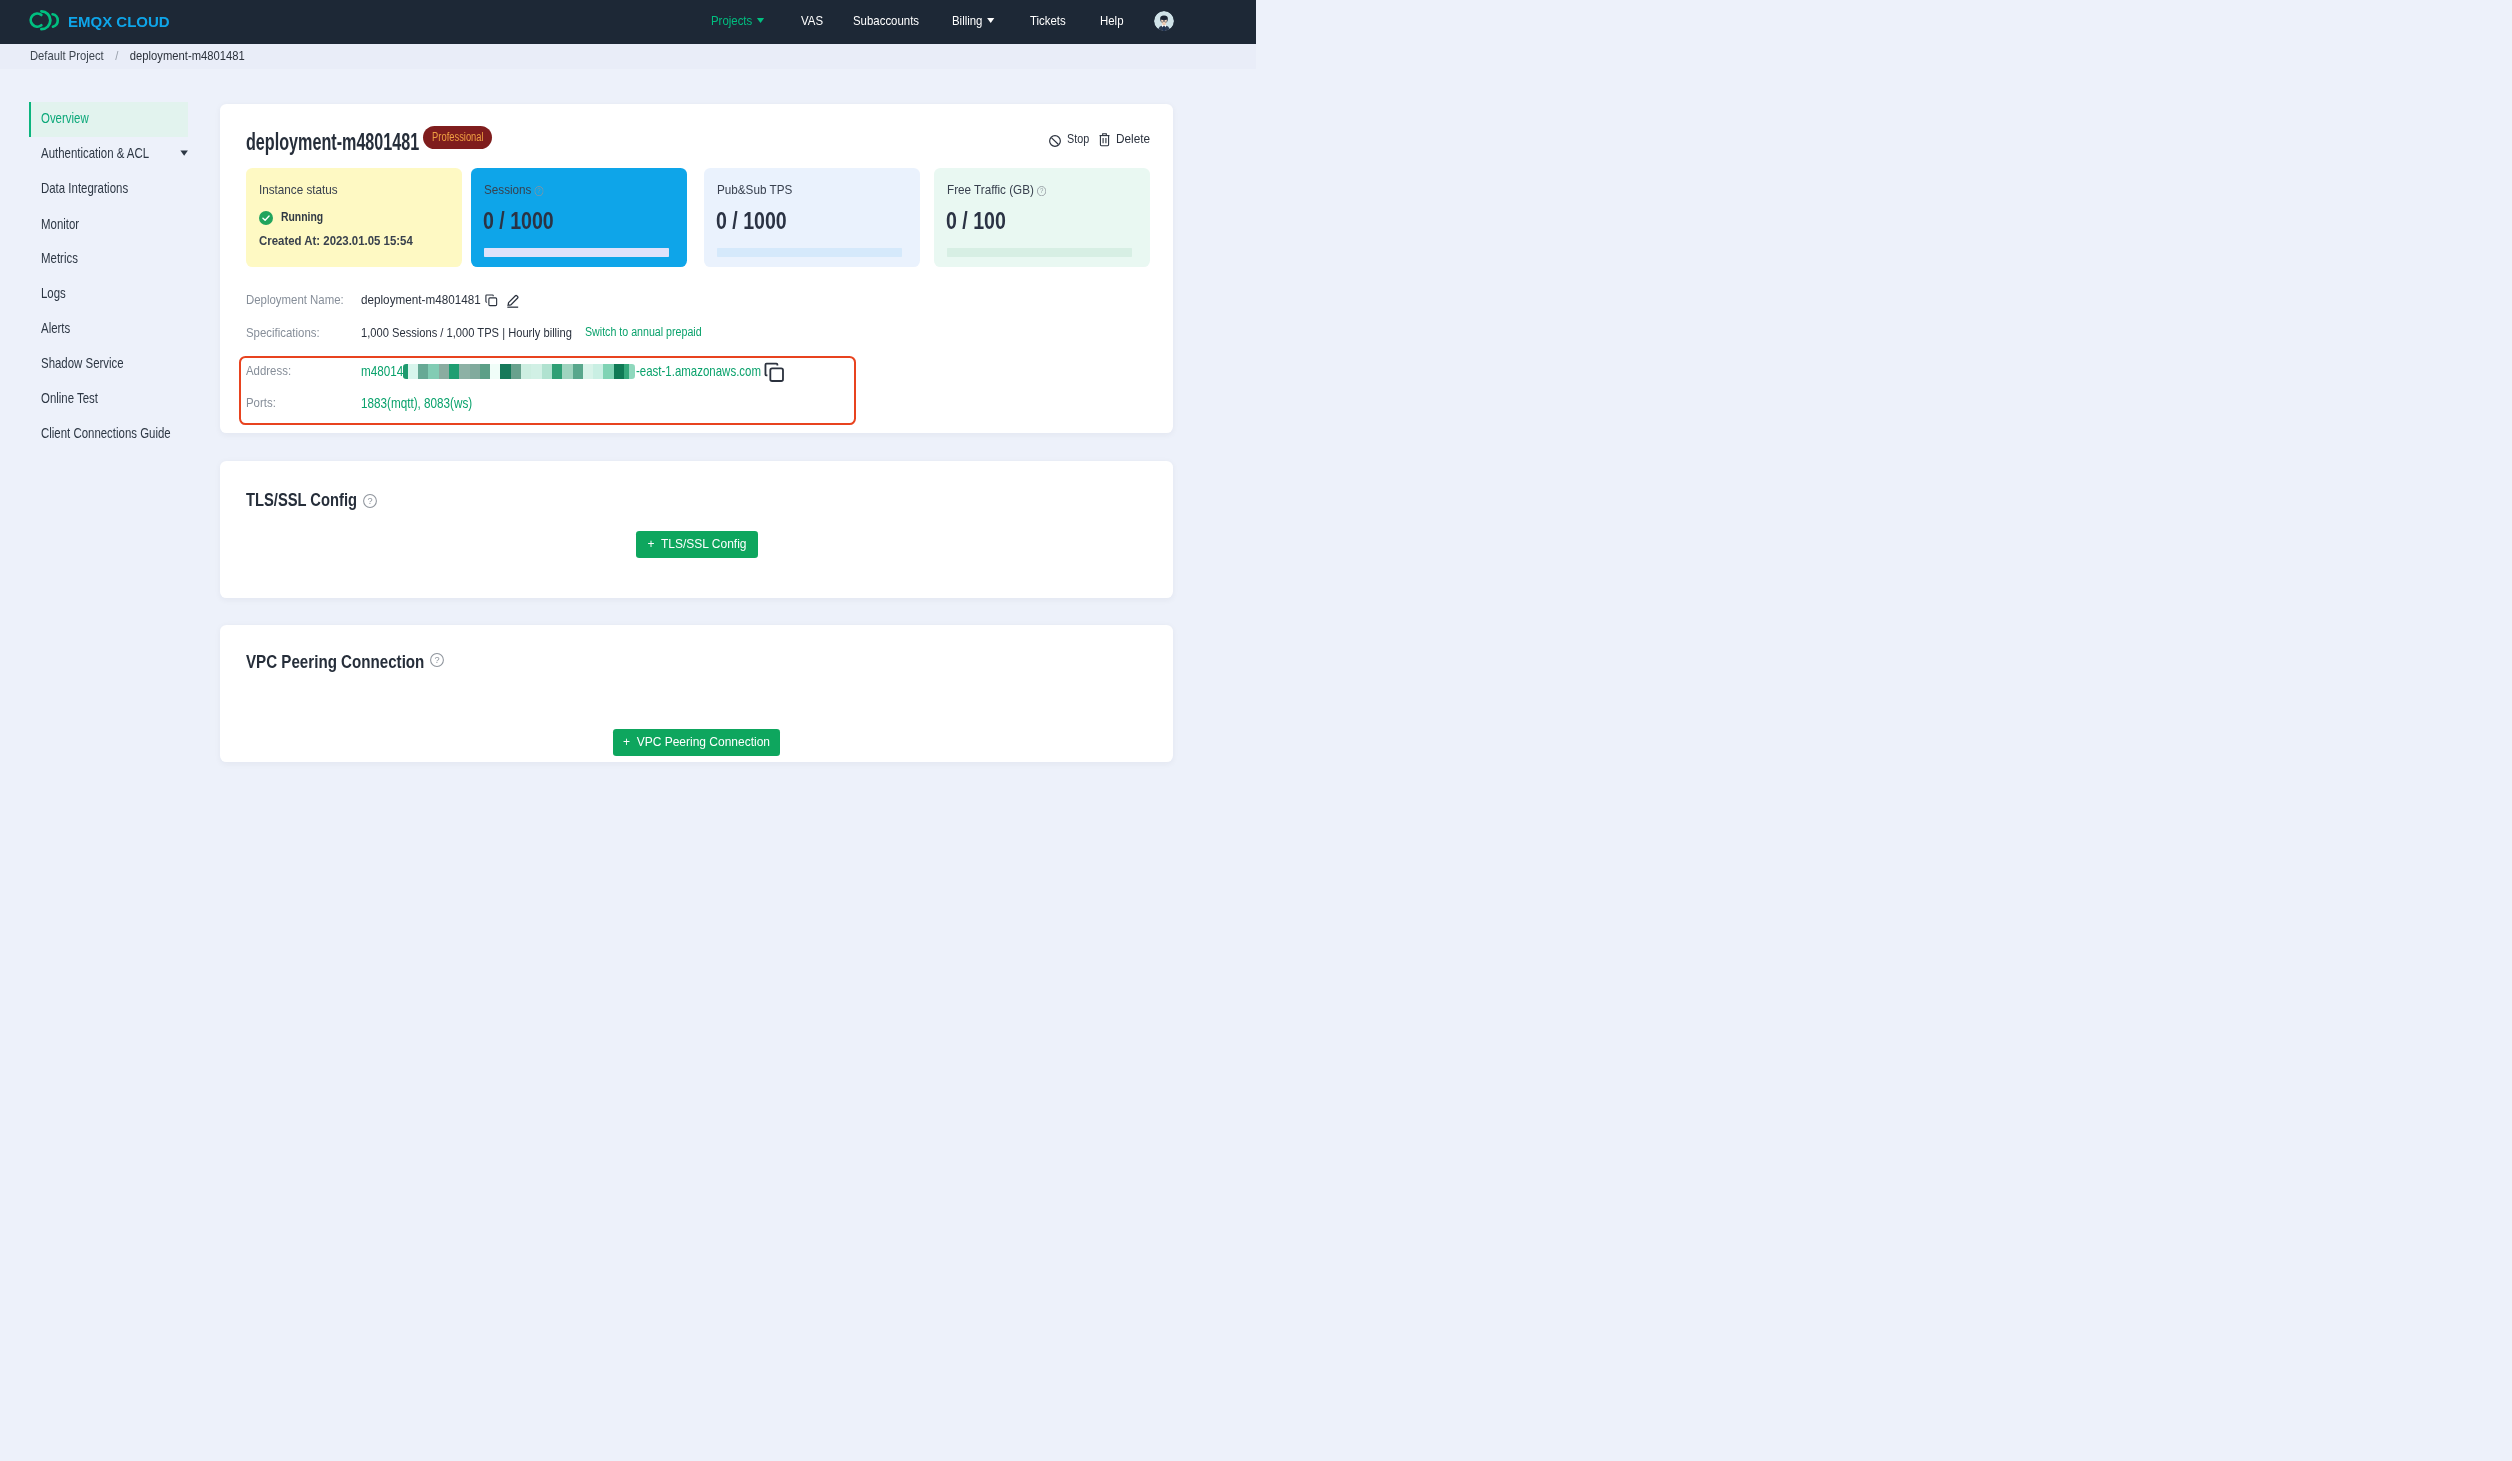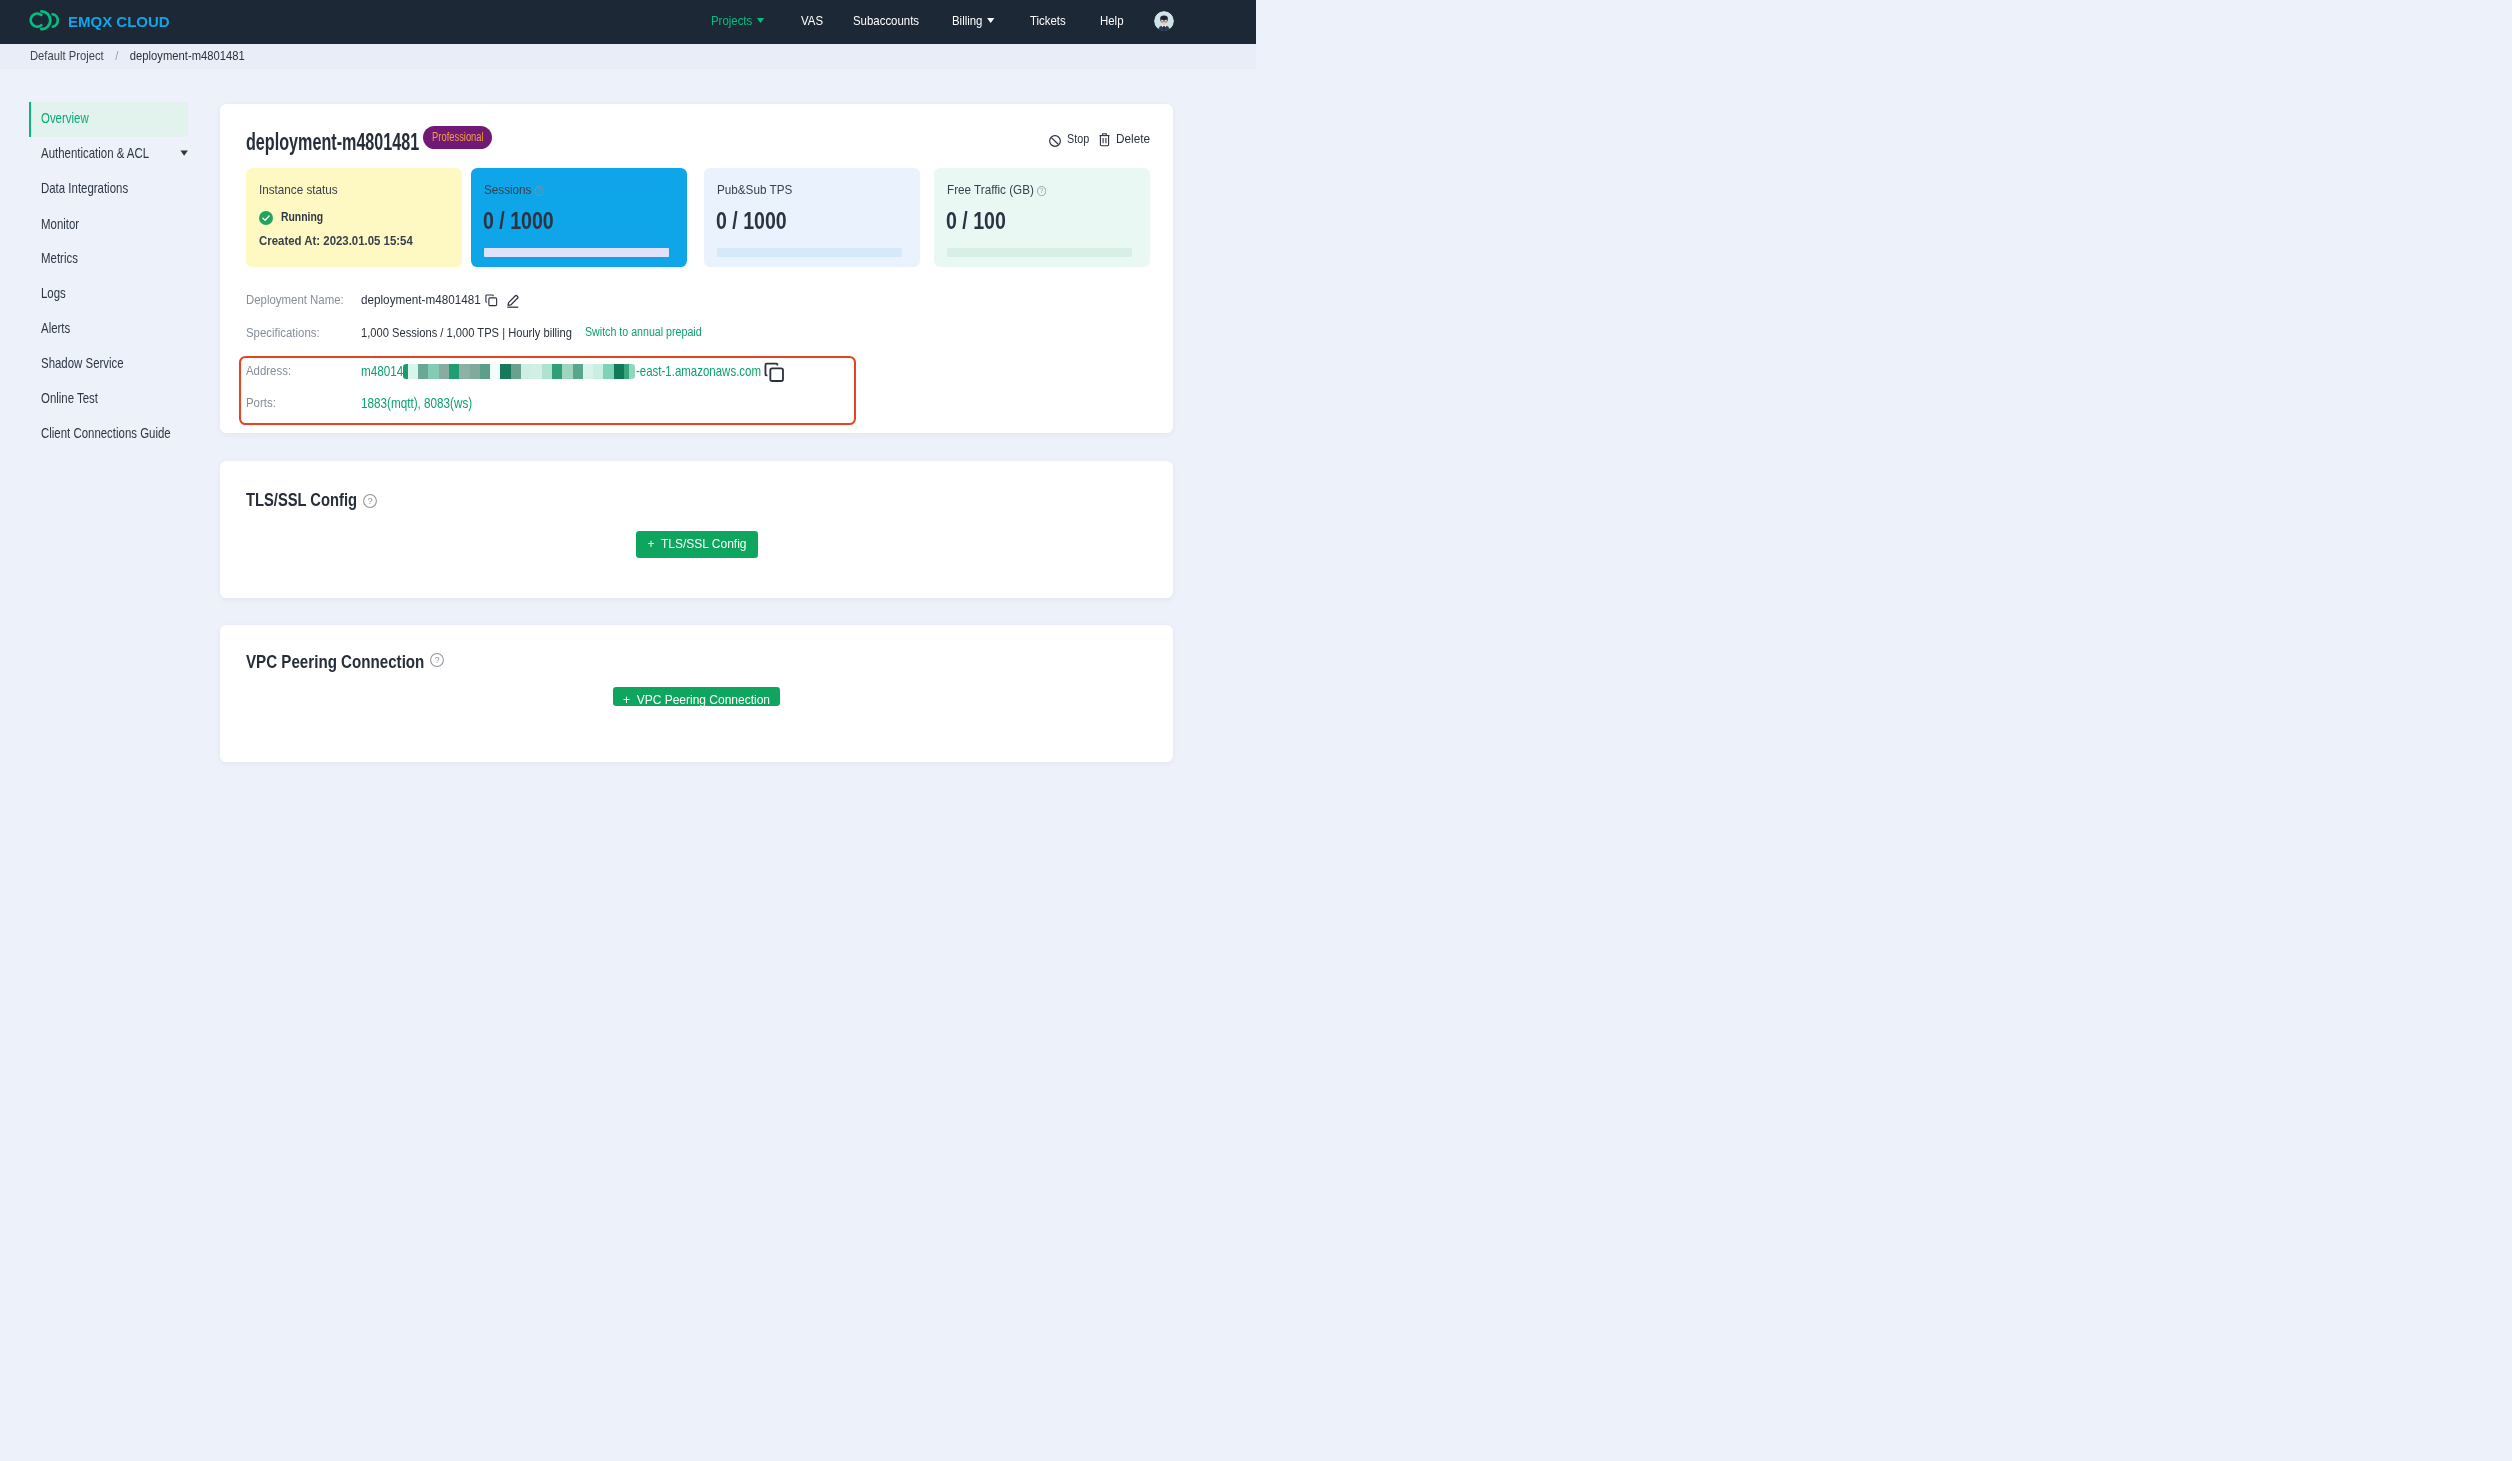--- a/index.html
+++ b/index.html
@@ -93,21 +93,21 @@
 <div class="sideitem" style="top:215px">Monitor</div>
 <div class="sideitem" style="top:249px">Metrics</div>
 <div class="sideitem" style="top:284px">Logs</div>
 <div class="sideitem" style="top:319px">Alerts</div>
 <div class="sideitem" style="top:354px">Shadow Service</div>
 <div class="sideitem" style="top:389px">Online Test</div>
 <div class="sideitem" style="top:424px">Client Connections Guide</div>
 
 <div class="card" style="top:104px;height:329px"></div>
 <div class="abs" style="left:246px;top:128px;font-size:24px;font-weight:700;color:#262e3a;transform:scaleX(0.673);transform-origin:left top;white-space:nowrap">deployment-m4801481</div>
-<div class="abs" style="left:423px;top:126px;width:69px;height:22.6px;background:#701a75;border-radius:11.5px;color:#ef9f42;font-size:12.3px;line-height:22.6px;text-align:center"><span style="display:inline-block;transform:scaleX(0.76)">Professional</span></div>
+<div class="abs" style="left:423px;top:126px;width:69px;height:22.6px;background:#7f1d1d;border-radius:11.5px;color:#ef9f42;font-size:12.3px;line-height:22.6px;text-align:center"><span style="display:inline-block;transform:scaleX(0.76)">Professional</span></div>
 
 <svg class="abs" style="left:1049px;top:135px" width="12" height="12" viewBox="0 0 15 15">
     <circle cx="7.5" cy="7.5" r="6.7" fill="none" stroke="#2b323e" stroke-width="1.5"></circle>
     <line x1="3.2" y1="3.6" x2="11.5" y2="11.6" stroke="#2b323e" stroke-width="1.5"></line>
   </svg>
 <div class="abs" style="left:1067px;top:132px;font-size:12.7px;color:#2b323e;transform:scaleX(0.85);transform-origin:left center">Stop</div>
 <svg class="abs" style="left:1099px;top:133px" width="11" height="13.5" viewBox="0 0 14 17">
     <g fill="none" stroke="#2b323e" stroke-width="1.4">
       <path d="M0.7 3.2 H13.3"></path>
       <path d="M4.7 3 V0.8 H9.3 V3"></path>
@@ -188,14 +188,14 @@
     <text x="8.75" y="12.6" text-anchor="middle" font-size="11.5" fill="#8e949c" font-family="Liberation Sans">?</text>
   </svg>
 <div class="btn" style="left:636px;top:531px;width:122px;height:26.5px;line-height:26.5px">+&nbsp; TLS/SSL Config</div>
 
 <div class="card" style="top:625px;height:137px"></div>
 <div class="sechead" style="top:651px;transform:scaleX(0.797)">VPC Peering Connection</div>
 <svg class="abs" style="left:430px;top:653px" width="14" height="14" viewBox="0 0 17.5 17.5">
     <circle cx="8.75" cy="8.75" r="8" fill="none" stroke="#8e949c" stroke-width="1.3"></circle>
     <text x="8.75" y="12.6" text-anchor="middle" font-size="11.5" fill="#8e949c" font-family="Liberation Sans">?</text>
   </svg>
-<div class="btn" style="left:613px;top:687px;width:167px;height:19px;line-height:26.5px">+&nbsp; VPC Peering Connection</div>
+<div class="btn" style="left:613px;top:729px;width:167px;height:27px;line-height:26.5px">+&nbsp; VPC Peering Connection</div>
 
 
 </body></html>

